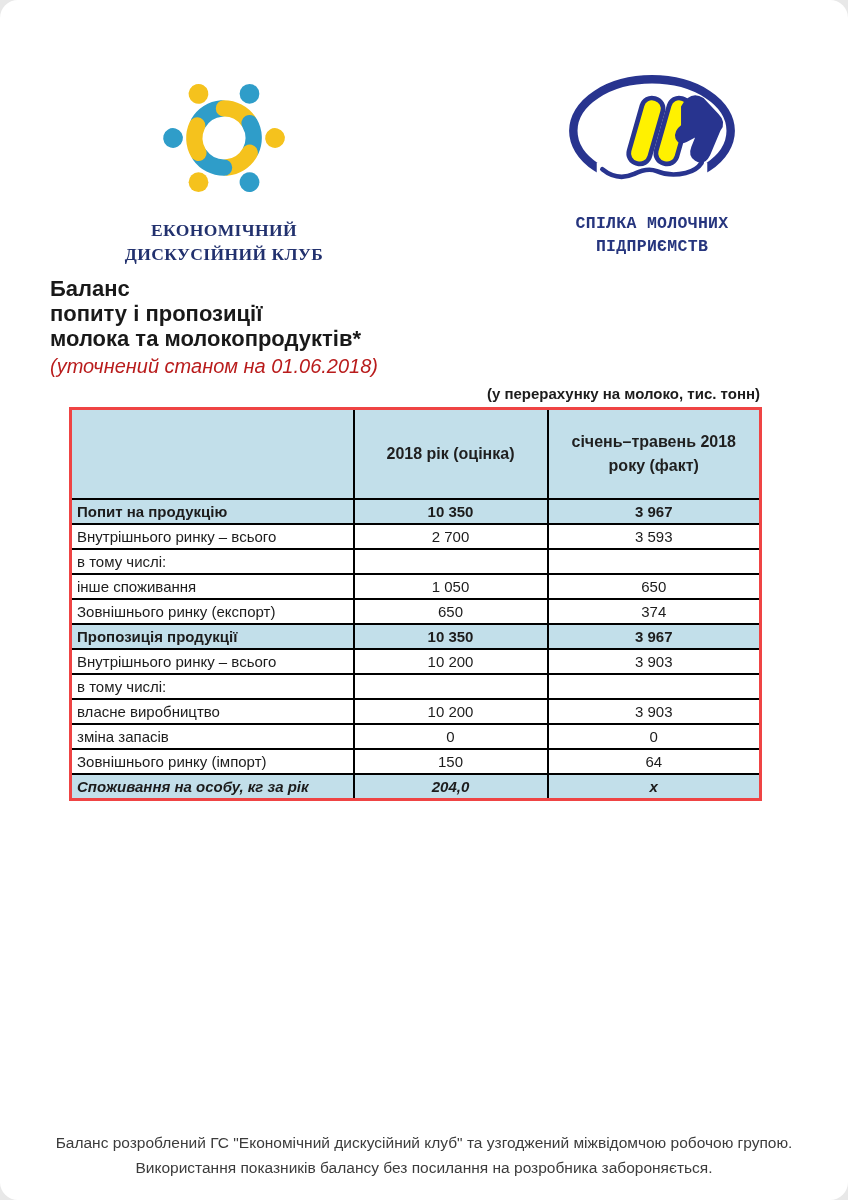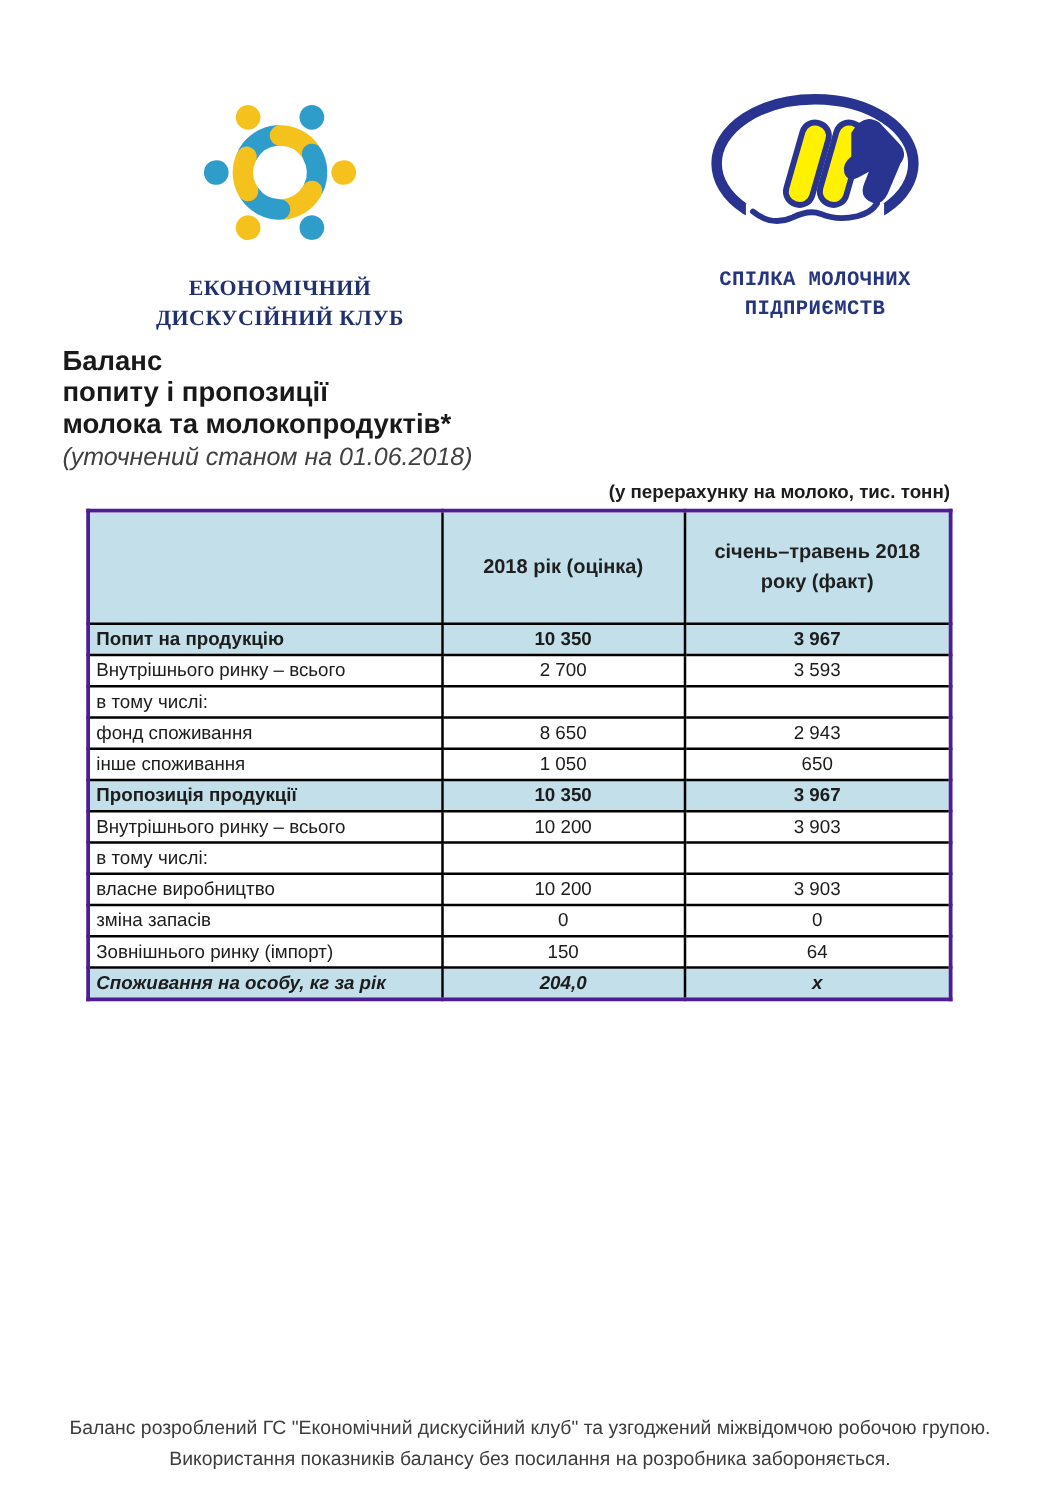--- a/index.html
+++ b/index.html
@@ -1,50 +1,50 @@
 <!DOCTYPE html>
 <html><head>
 <meta charset="utf-8">
 <style>
   html,body { margin:0; padding:0; background:#e8e8e8; }
   .page {
     position:relative; width:848px; height:1200px; margin:0 auto;
     background:#ffffff; font-family:"Liberation Sans", sans-serif;
-    overflow:hidden; color:#1c1c1c;
+    overflow:hidden; color:#1c1c1c;border-radius:18px;
   }
 
   
   .logo-left { position:absolute; left:95px; top:64px; width:258px; text-align:center; }
   .logo-left svg { display:block; margin:0 auto; }
   .logo-left-text {
     margin-top:6px; font-family:"Liberation Serif", serif; font-weight:bold;
     font-size:17.5px; line-height:24px; color:#22316E; letter-spacing:0.4px;
   }
   .logo-right { position:absolute; left:542px; top:72px; width:220px; text-align:center; }
   .logo-right svg { display:block; margin:0 auto; }
   .logo-right-text {
     margin-top:12px; font-family:Liberation Mono, monospace; font-weight:bold;
     font-size:16.5px; line-height:23px; color:#26357E; letter-spacing:0.3px;
   }
 
   
   .title-block { position:absolute; left:50px; top:276px; width:714px; text-align:left; }
   .title-line { font-size:22px; font-weight:bold; line-height:25px; color:#191919; }
-  .title-date { font-size:20px; font-style:italic; line-height:26px; margin-top:2px; color:#404040; }
+  .title-date { font-size:20px; font-style:italic; line-height:26px; margin-top:2px; color:#b91c1c; }
 
   .unit-note {
     position:absolute; top:385px; right:88px;
     font-size:15px; font-weight:bold; color:#1c1c1c;
   }
 
   
   table.balance {
     position:absolute; left:69px; top:407px; width:690px;
     border-collapse:collapse; table-layout:fixed;
-    border:3px solid #4c1d95;
+    border:3px solid #ef4444;
   }
   table.balance th, table.balance td { border:2px solid #000; overflow:hidden; }
   table.balance thead th {
     height:88px; background:#C2DFEA; font-weight:bold; font-size:16px;
     text-align:center; vertical-align:middle; color:#1f1f1f;
     padding:0 16px; line-height:24px;
   }
   table.balance tbody td {
     height:21px; font-size:15px; padding:1px 5px; vertical-align:middle;
     background:#fff;
@@ -150,28 +150,28 @@
           <td>Внутрішнього ринку – всього</td>
           <td>2 700</td>
           <td>3 593</td>
         </tr>
         <tr class="row-normal">
           <td>в тому числі:</td>
           <td></td>
           <td></td>
         </tr>
         <tr class="row-normal">
-          <td>фонд споживання</td>
-          <td>8 650</td>
-          <td>2 943</td>
-        </tr>
-        <tr class="row-normal">
           <td>інше споживання</td>
           <td>1 050</td>
           <td>650</td>
+        </tr>
+        <tr class="row-normal">
+          <td>Зовнішнього ринку (експорт)</td>
+          <td>650</td>
+          <td>374</td>
         </tr>
         <tr class="row-section">
           <td>Пропозиція продукції</td>
           <td>10 350</td>
           <td>3 967</td>
         </tr>
         <tr class="row-normal">
           <td>Внутрішнього ринку – всього</td>
           <td>10 200</td>
           <td>3 903</td>

